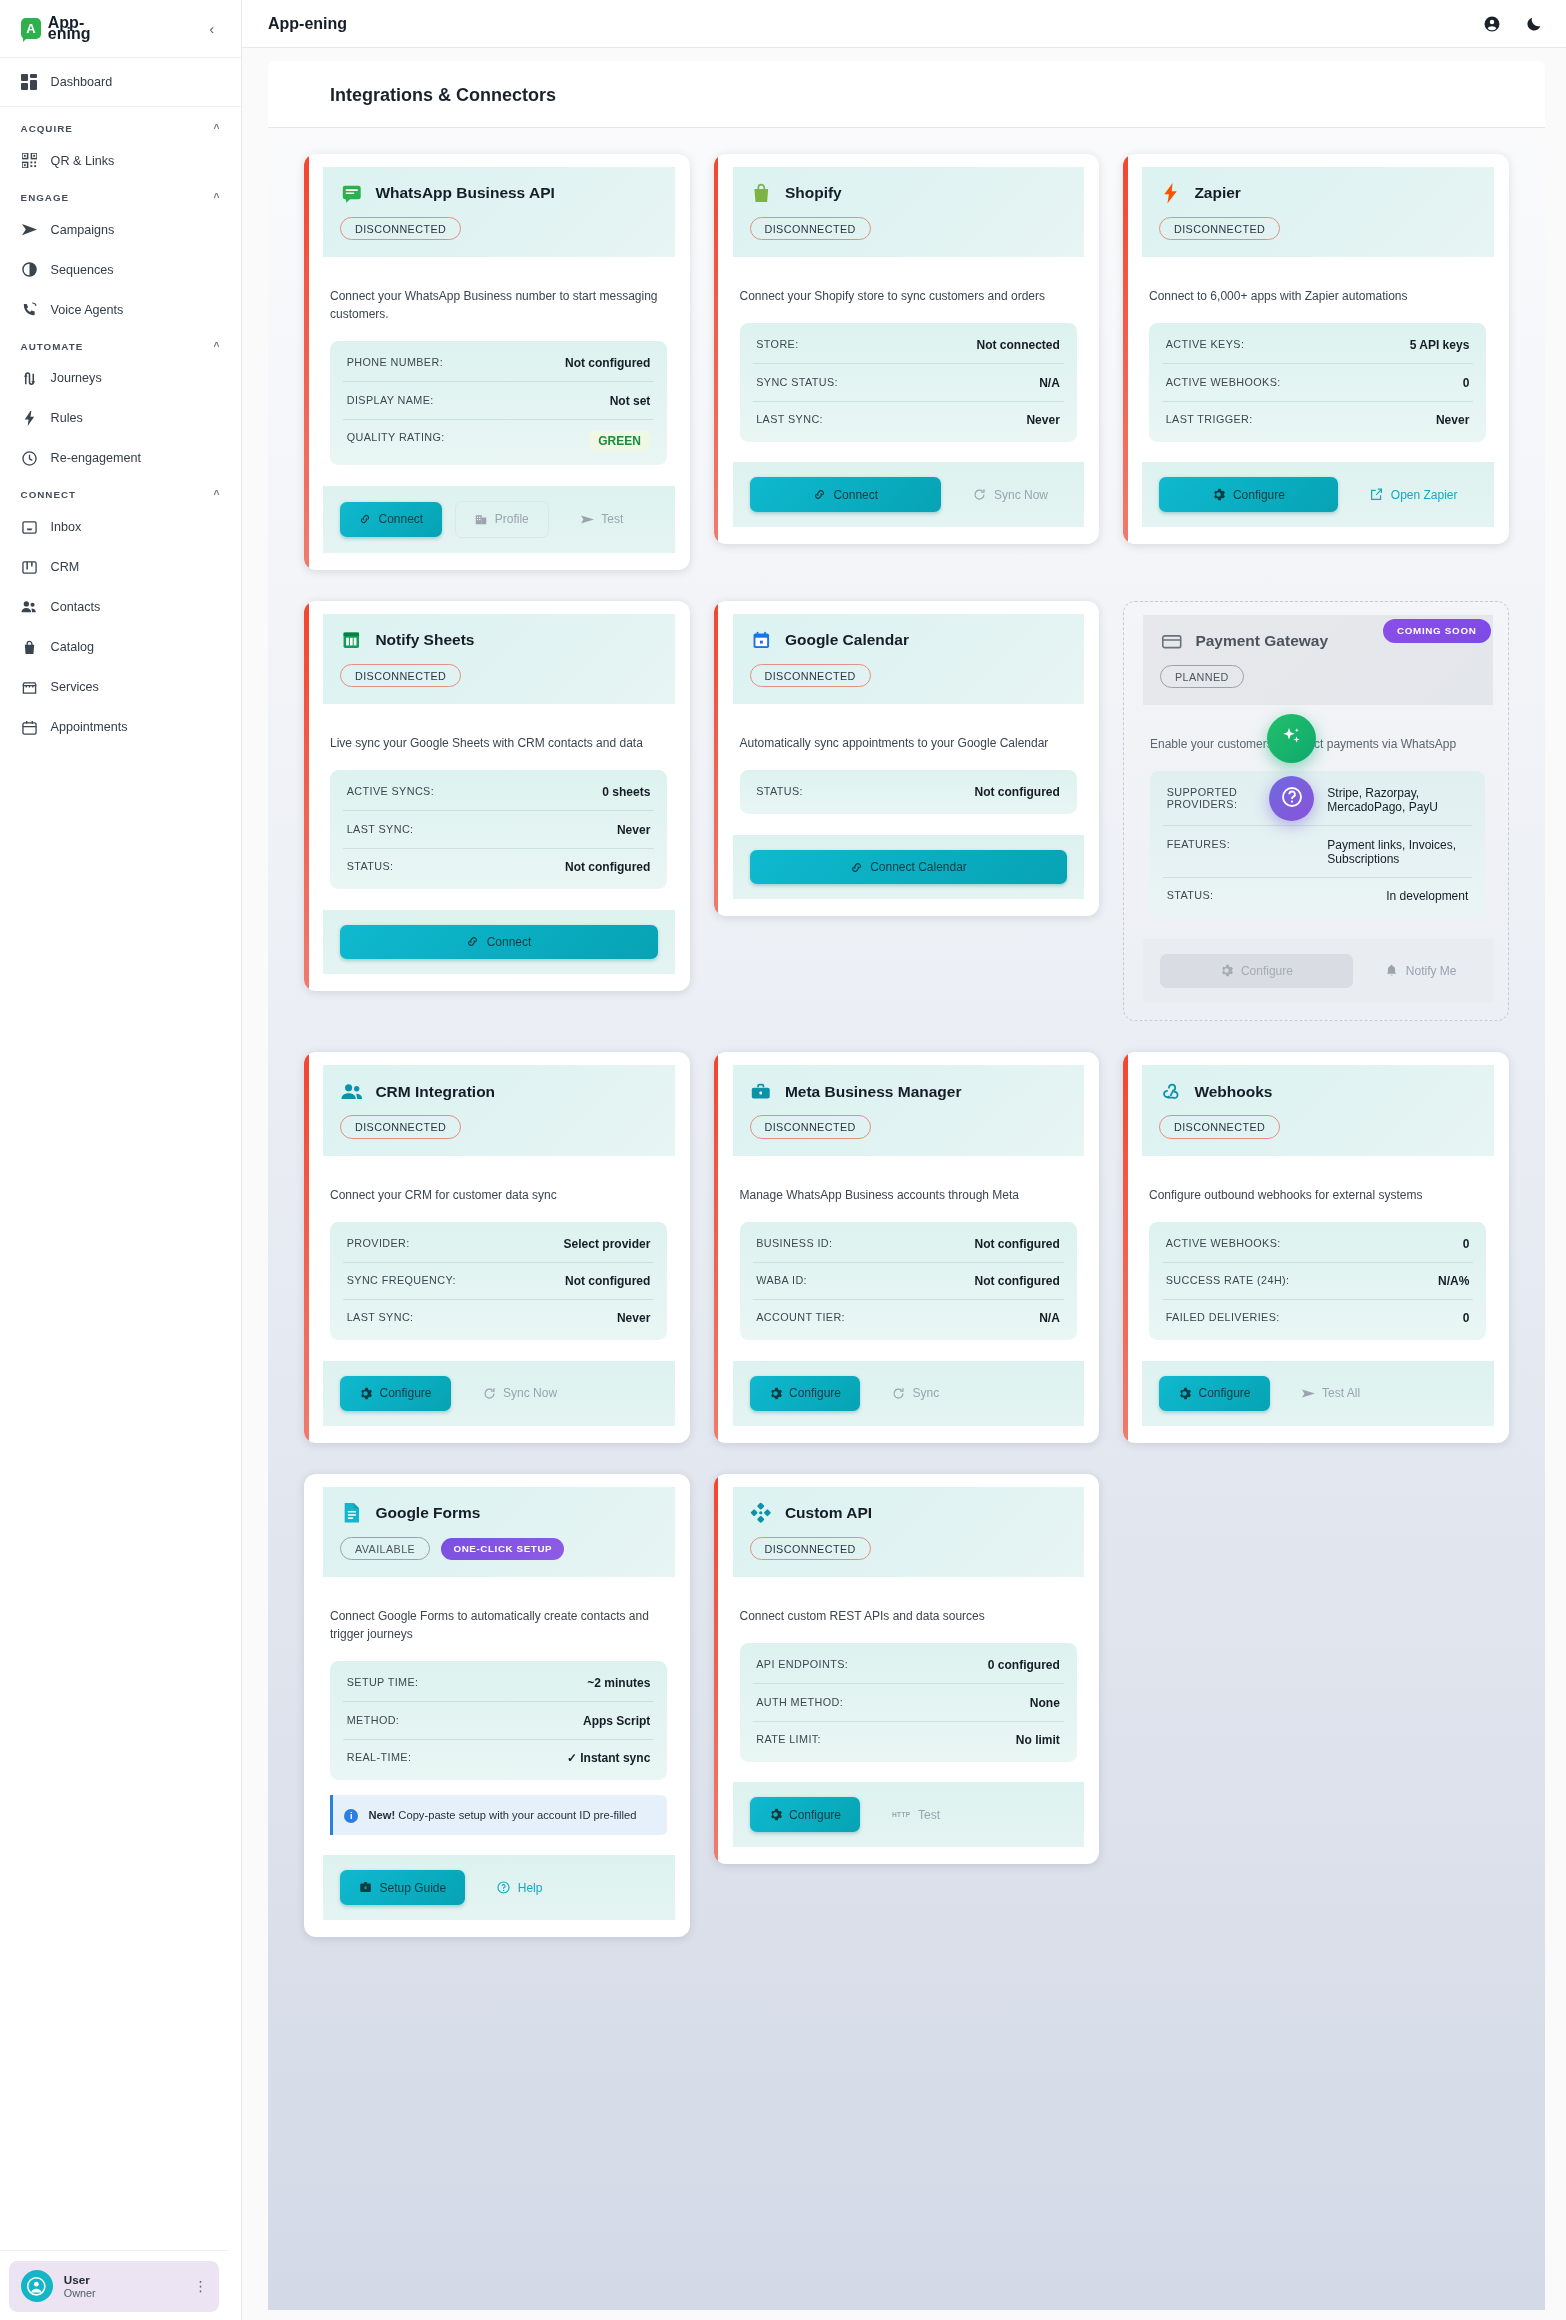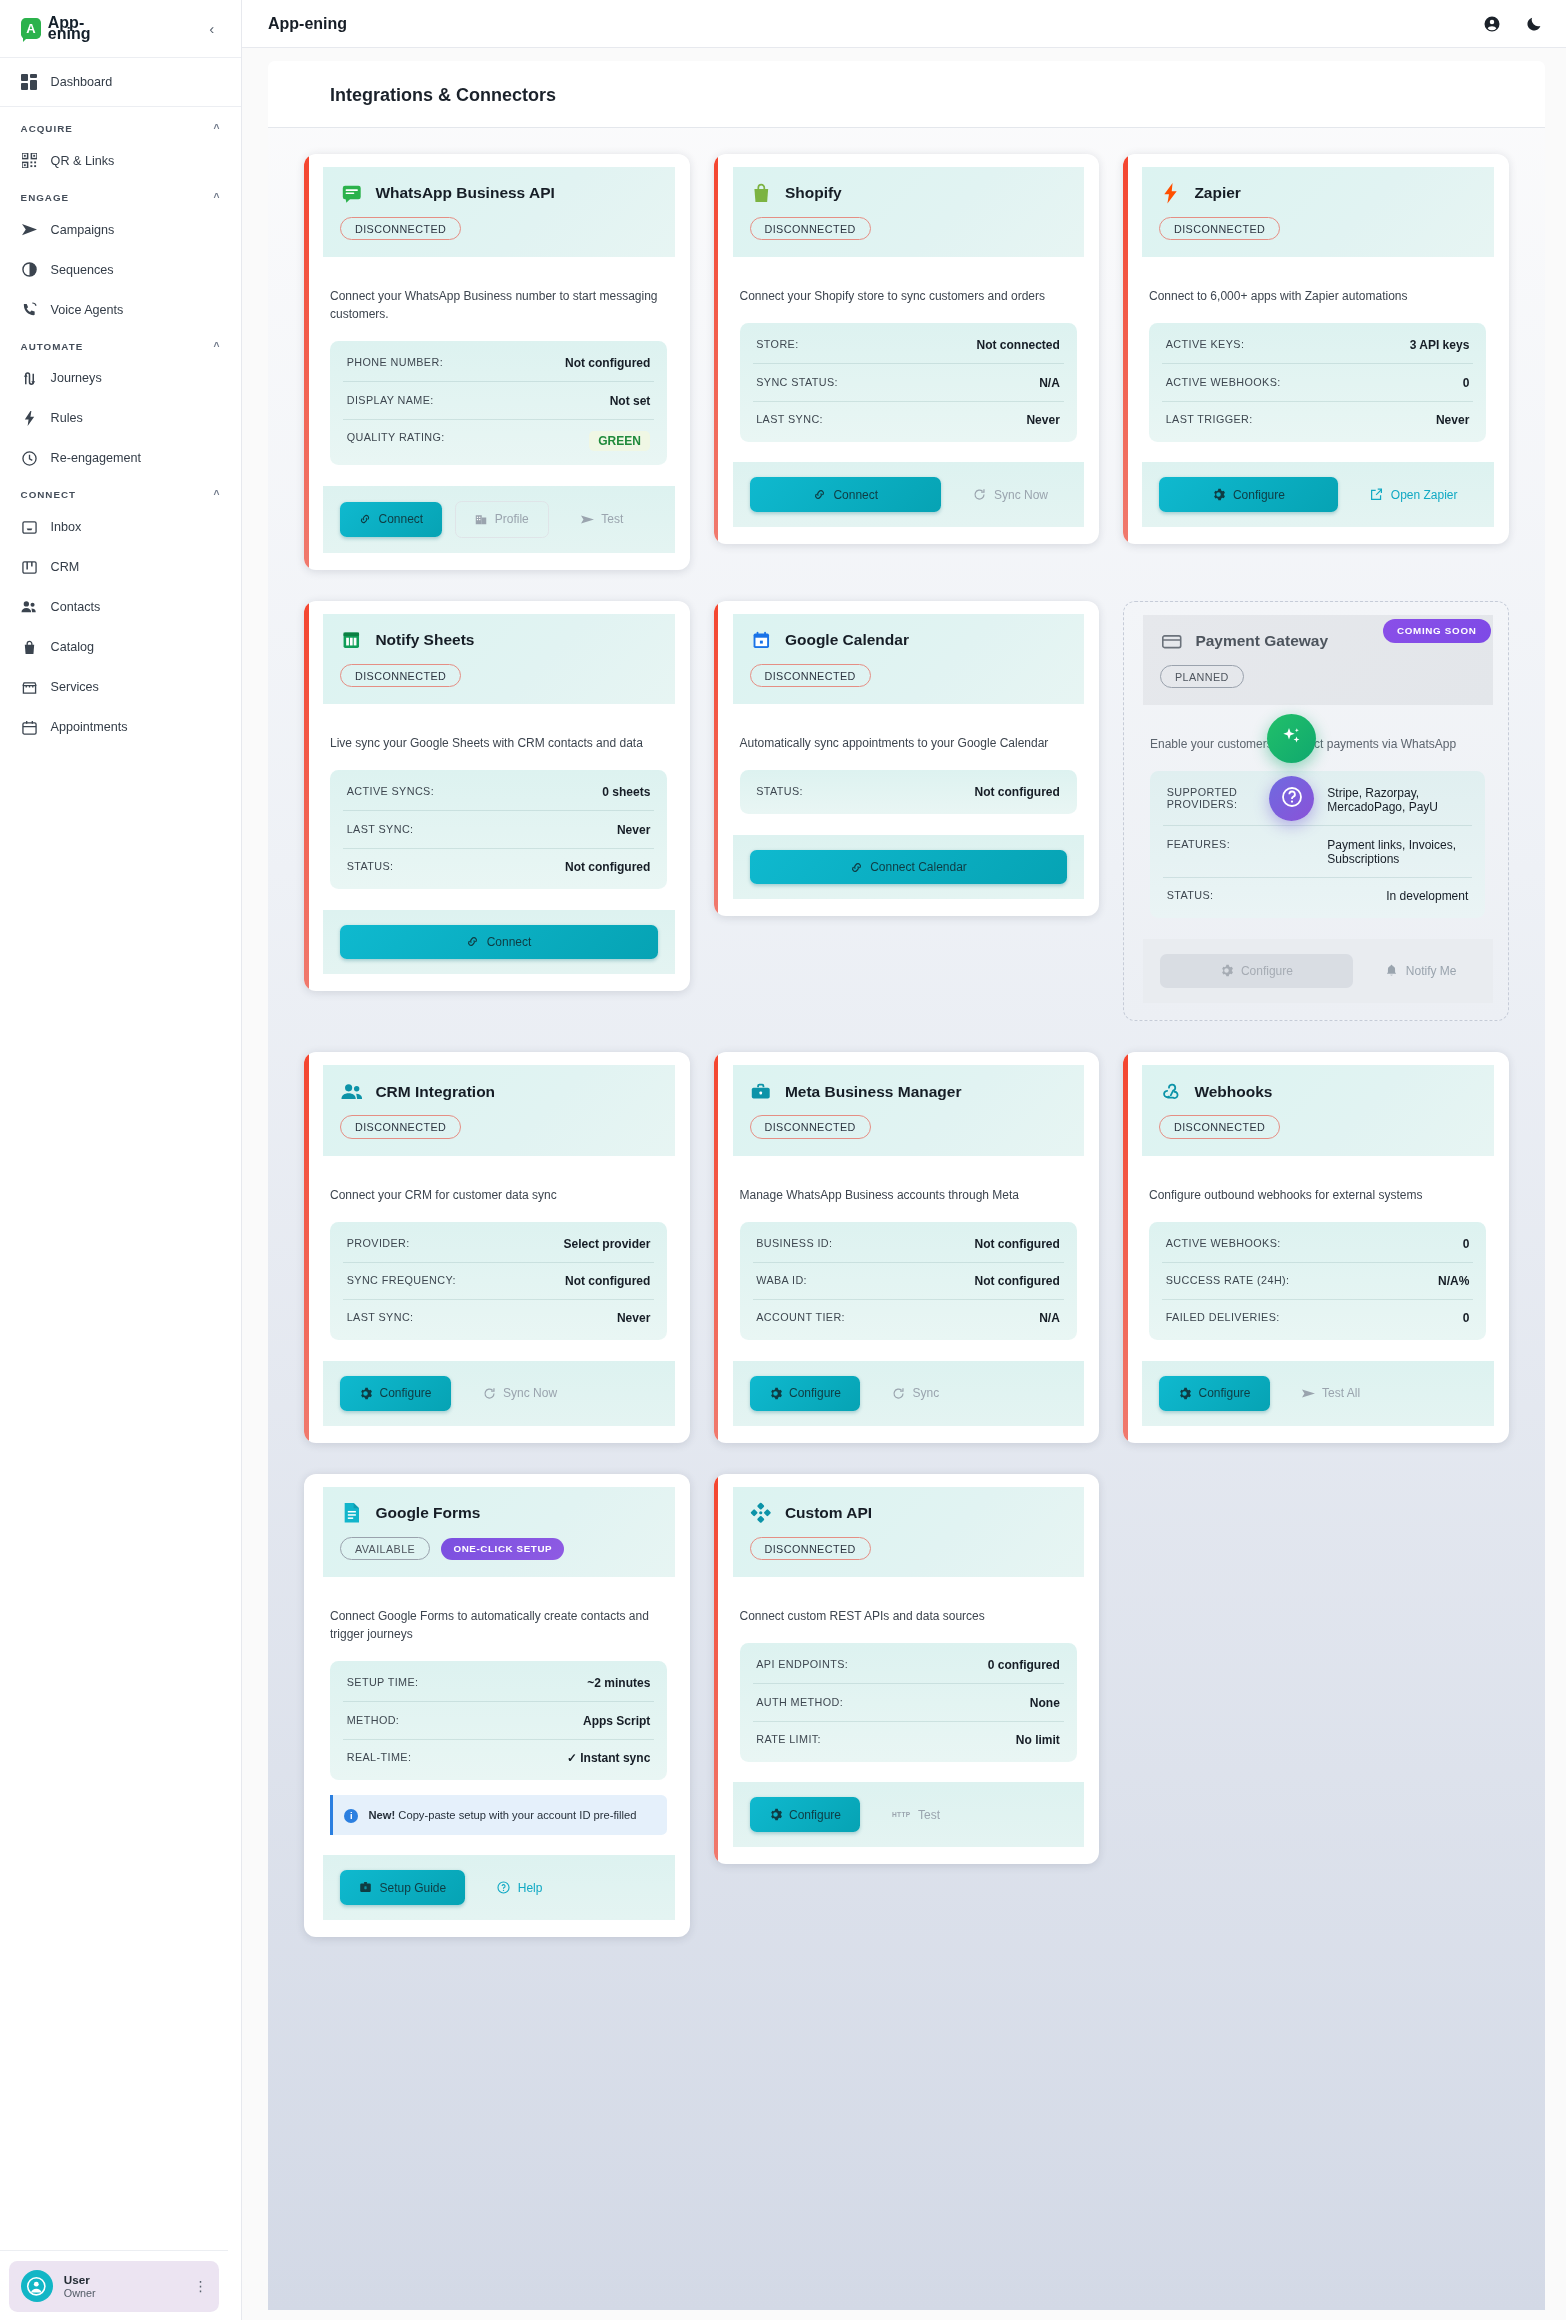--- a/index.html
+++ b/index.html
@@ -577,21 +577,21 @@
                 <span class="card-title">Zapier</span>
               </div>
               <div class="badges">
                 <span class="badge-status">DISCONNECTED</span>
               </div>
             </div>
             <div class="card-desc">Connect to 6,000+ apps with Zapier automations</div>
             <div class="stats">
               <div class="stat-row">
                 <span class="stat-k">ACTIVE KEYS:</span>
-                <span class="stat-v">3 API keys</span>
+                <span class="stat-v">5 API keys</span>
               </div>
               <div class="stat-row">
                 <span class="stat-k">ACTIVE WEBHOOKS:</span>
                 <span class="stat-v">0</span>
               </div>
               <div class="stat-row">
                 <span class="stat-k">LAST TRIGGER:</span>
                 <span class="stat-v">Never</span>
               </div>
             </div>

